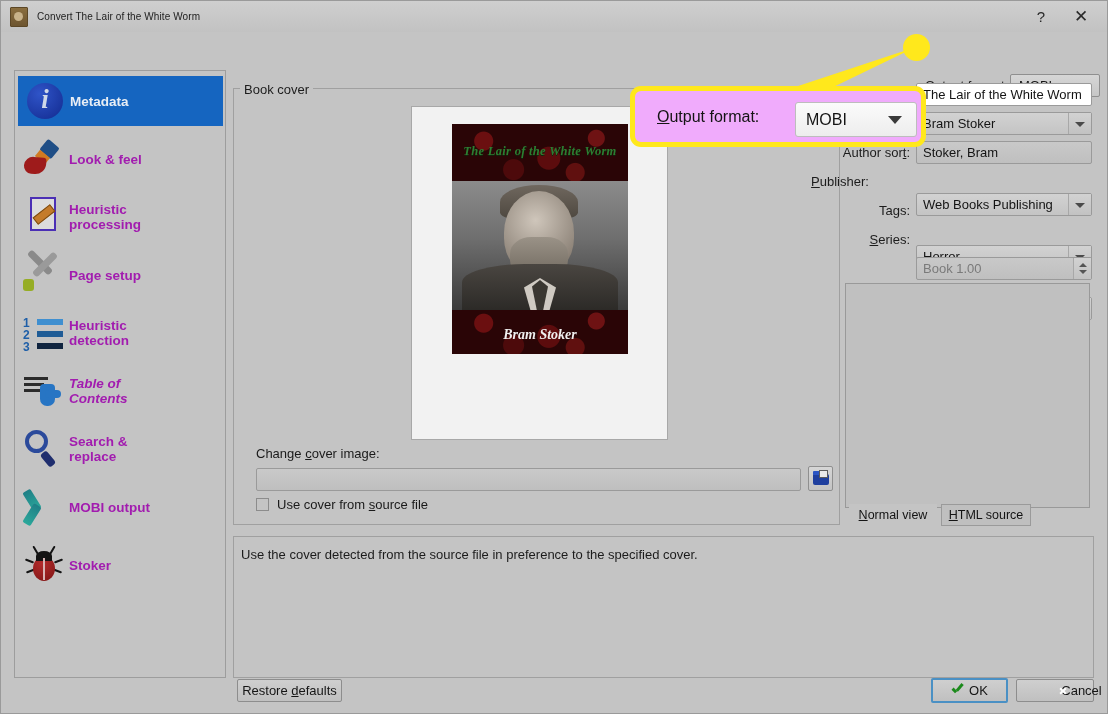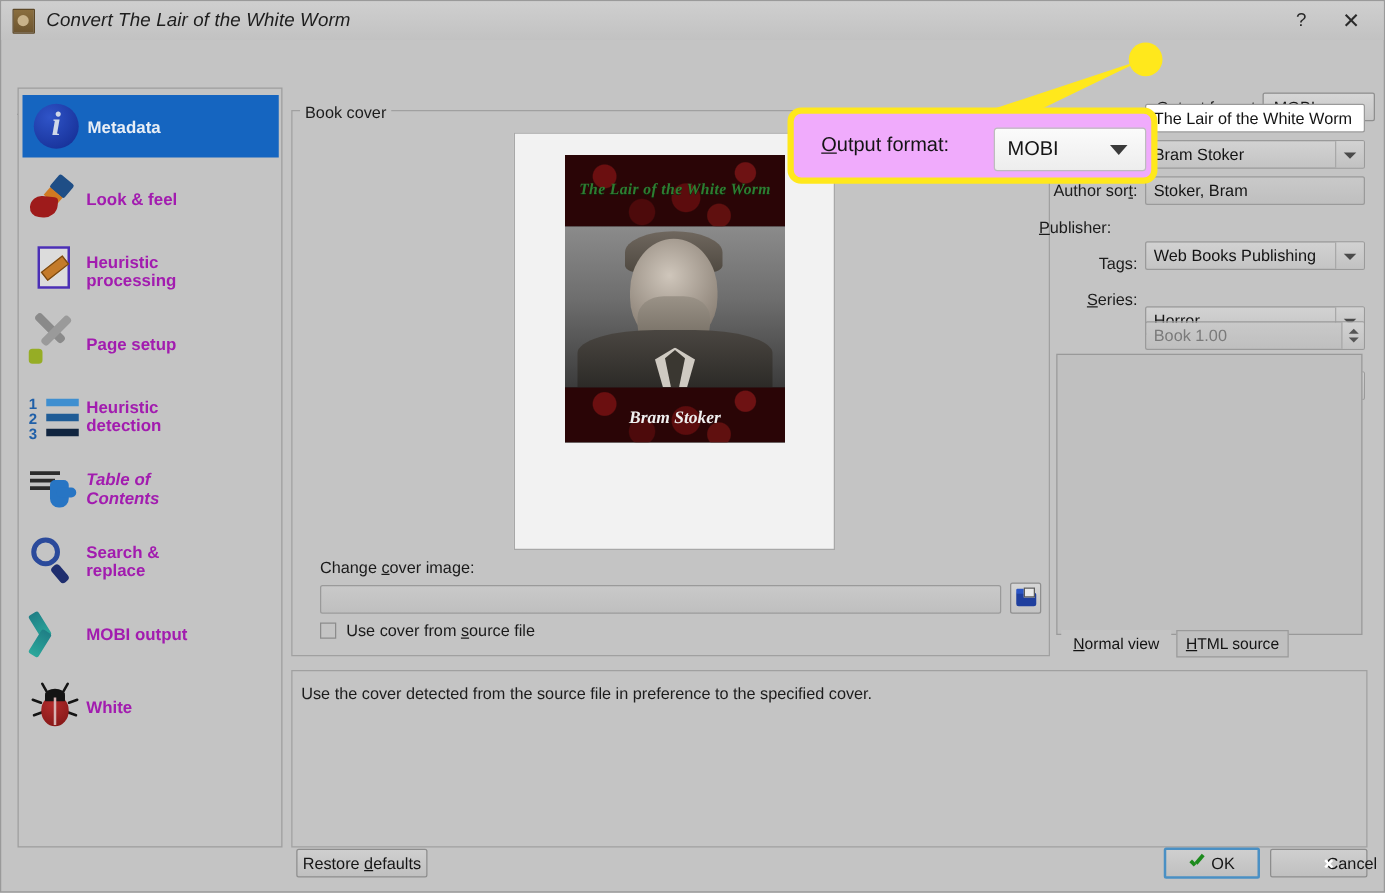--- a/index.html
+++ b/index.html
@@ -13,21 +13,21 @@
   .window{position:absolute;left:0;top:0;width:1108px;height:714px;background:#c4c4c4;}
   .win-border{position:absolute;left:0;top:0;right:0;bottom:0;border:1px solid #9a9a9a;box-sizing:border-box;}
 
   
   .titlebar{position:absolute;left:1px;top:1px;width:1106px;height:31px;
     background:linear-gradient(#cfcfcf,#c2c2c2);display:flex;align-items:center;}
   .title-icon{width:16px;height:18px;margin-left:9px;margin-right:9px;position:relative;
     background:linear-gradient(#8a6e3f,#6d5530);border:1px solid #5c4726;border-radius:1px;}
   .title-icon:before{content:"";position:absolute;left:3px;top:4px;width:9px;height:9px;border-radius:50%;
     background:#c8b28a;}
-  .title-text{font-size:15px;color:#1d1d1d;letter-spacing:.1px;font-style:italic;}
+  .title-text{font-size:10px;color:#1d1d1d;letter-spacing:.1px;}
   .title-btns{position:absolute;right:6px;top:0;height:31px;display:flex;align-items:center;}
   .tbtn{width:40px;height:31px;display:flex;align-items:center;justify-content:center;
     font-size:15px;color:#2a2a2a;cursor:default;}
   .tbtn.close{font-size:17px;font-weight:300;}
 
   
   .toprow{position:absolute;left:0;top:32px;width:1108px;height:32px;}
   .lbl{font-size:13px;color:#1c1c1c;}
   .u{text-decoration:underline;}
   .combo{background:linear-gradient(#d6d6d6,#c6c6c6);border:1px solid #8f8f8f;
@@ -333,21 +333,21 @@
           <i style="left:1px;top:24px;transform:rotate(-20deg);"></i>
           <i style="right:0px;top:14px;transform:rotate(-20deg);"></i>
           <i style="right:1px;top:24px;transform:rotate(20deg);"></i>
           <i style="left:6px;top:3px;transform:rotate(60deg);"></i>
           <i style="right:6px;top:3px;transform:rotate(-60deg);"></i>
           <div class="body"></div>
             <div class="head"></div>
             <div class="split"></div>
         </div>
       </div>
-      <div class="txt">White</div>
+      <div class="txt">Stoker</div>
     </div>
   </div>
 
   <div class="mainpanel">
 
     <div class="group" id="book-cover-group"></div>
     <div class="group-title" id="book-cover-title">Book cover</div>
 
     <div class="cover-frame">
       <div class="cover-img">
@@ -392,21 +392,21 @@
 
     <div class="meta-label" style="left:770px;top:116px;width:140px;"><span class="u">A</span>uthor(s):</div>
     <div class="meta-field field-combo" style="left:916px;top:112px;width:176px;">
       <span>Bram Stoker</span>
       <span class="cbarrow"></span>
     </div>
 
     <div class="meta-label" style="left:770px;top:145px;width:140px;">Author sor<span class="u">t</span>:</div>
     <div class="meta-field field-gray" style="left:916px;top:141px;width:176px;">Stoker, Bram</div>
 
-    <div class="meta-label" style="left:749px;top:174px;width:140px;"><span class="u">P</span>ublisher:</div>
+    <div class="meta-label" style="left:770px;top:174px;width:140px;text-align:center;"><span class="u">P</span>ublisher:</div>
     <div class="meta-field field-combo" style="left:916px;top:170px;width:176px;">
       <span>Web Books Publishing</span>
       <span class="cbarrow"></span>
     </div>
 
     <div class="meta-label" style="left:770px;top:203px;width:140px;">Ta<span class="u">g</span>s:</div>
     <div class="meta-field field-combo" style="left:916px;top:199px;width:176px;">
       <span>Horror</span>
       <span class="cbarrow"></span>
     </div>

